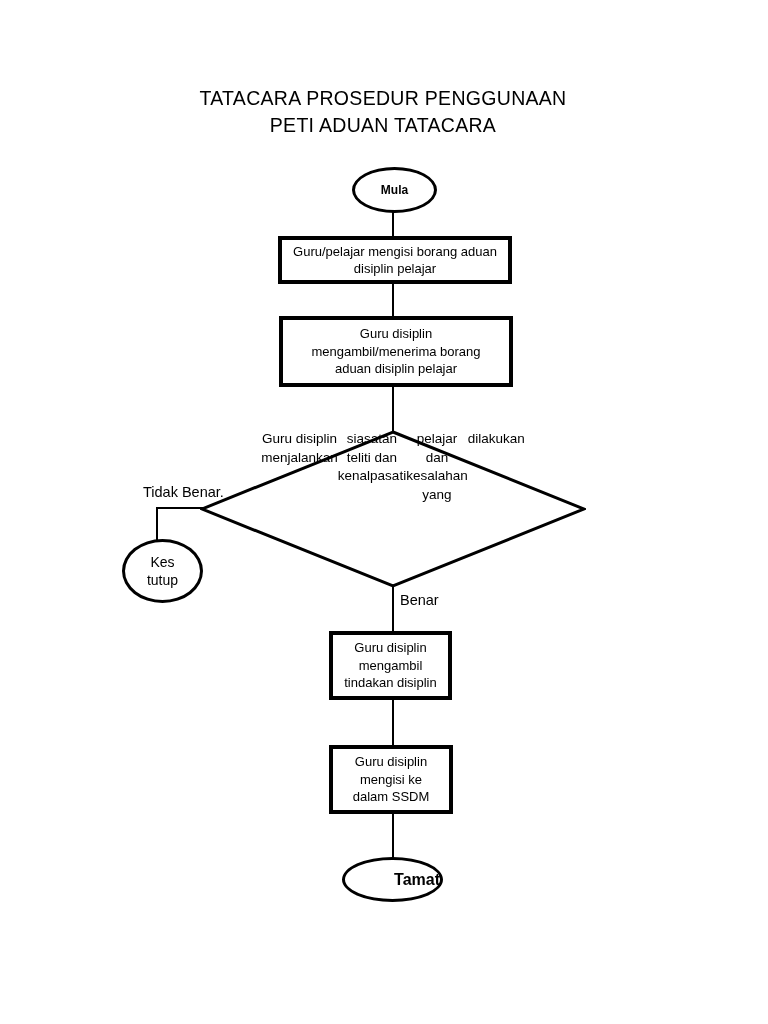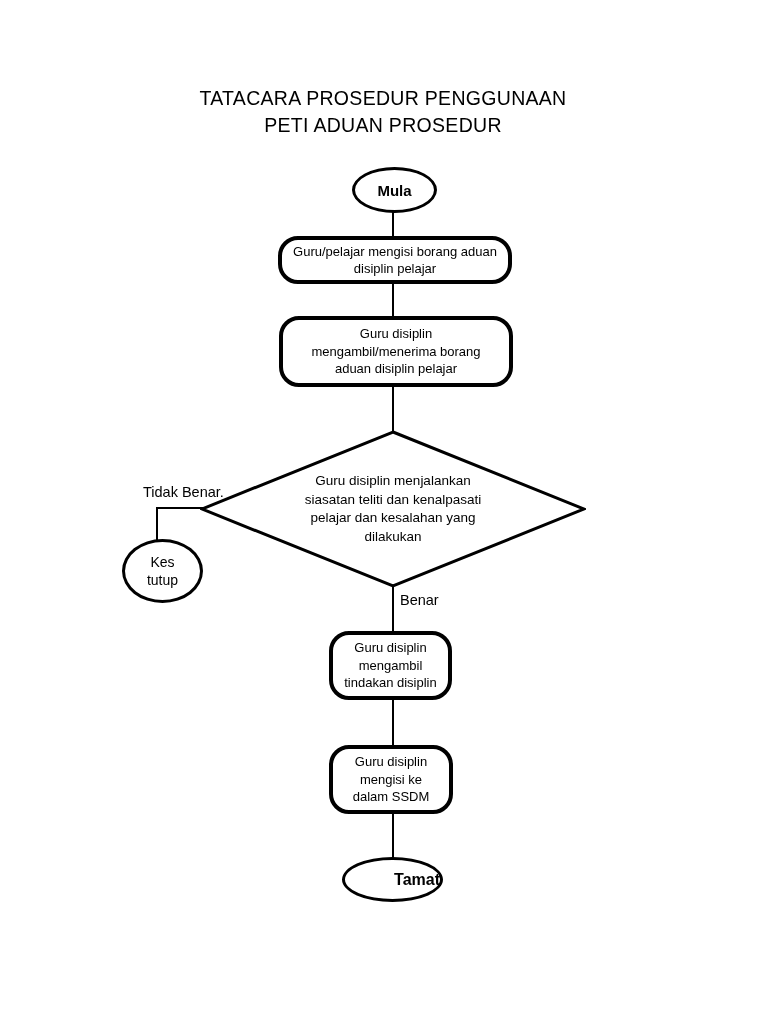--- a/index.html
+++ b/index.html
@@ -10,41 +10,41 @@
   }
   .title {
     position: absolute; left: 0; top: 85px; width: 702px;
     text-align: center; font-size: 19.5px; line-height: 27px;
     letter-spacing: 0.3px;
     margin-left: 32px;
   }
   .shape {
     position: absolute; box-sizing: border-box; background: #ffffff;
     display: flex; flex-direction: column; align-items: center;
-    justify-content: center; text-align: center; border-radius: 20px;
+    justify-content: center; text-align: center;
   }
   .terminator { border: 3px solid #000; border-radius: 50%; }
   .process { border: 4px solid #000; font-size: 13px; line-height: 17.5px; }
   .vline, .hline { position: absolute; background: #000; }
   .vline { width: 2px; }
   .hline { height: 2px; }
 
-  #node-start { left: 352px; top: 167px; width: 85px; height: 46px; font-weight: bold; font-size: 15px; }
+  #node-start { left: 352px; top: 167px; width: 85px; height: 46px; font-weight: bold; font-size: 12px; }
   #node-fill-form { left: 278px; top: 236px; width: 234px; height: 48px; }
   #node-receive-form { left: 279px; top: 316px; width: 234px; height: 71px; }
   #node-take-action { left: 329px; top: 631px; width: 123px; height: 69px; }
   #node-record-ssdm { left: 329px; top: 745px; width: 124px; height: 69px; }
   #node-case-closed { left: 122px; top: 539px; width: 81px; height: 64px; font-size: 14px; line-height: 18px; }
   #node-end { left: 342px; top: 857px; width: 101px; height: 45px; font-weight: bold; font-size: 16px; align-items: flex-end; }
 
   .diamond { position: absolute; left: 200px; top: 430px; width: 386px; height: 158px; }
   .diamond svg { position: absolute; left: 0; top: 0; display: block; }
   .diamond-label {
     position: absolute; left: 78px; top: 0; width: 230px; height: 158px;
-    display: flex; flex-direction: column; justify-content: center;
+    display: flex; flex-direction: row; justify-content: center;
     text-align: center; font-size: 13.5px; line-height: 18.5px;
   }
   .branch-label { position: absolute; font-size: 14.5px; white-space: nowrap; }
   #label-tidak-benar { left: 119px; top: 484px; margin-left: 24px; }
   #label-benar { left: 400px; top: 592px; }
 
   #conn-start-fill     { left: 392px; top: 211px; height: 26px; }
   #conn-fill-receive   { left: 392px; top: 281px; height: 36px; }
   #conn-receive-dec    { left: 392px; top: 385px; height: 49px; }
   #conn-dec-action     { left: 392px; top: 583px; height: 49px; }
@@ -53,21 +53,21 @@
   #conn-dec-close-h    { left: 156px; top: 507px; width: 49px; }
   #conn-dec-close-v    { left: 156px; top: 507px; height: 33px; }
 </style>
 </head>
 <body>
 
 <div class="page">
 
   <div class="title">
     <div>TATACARA PROSEDUR PENGGUNAAN</div>
-    <div>PETI ADUAN PROSEDUR</div>
+    <div>PETI ADUAN TATACARA</div>
   </div>
 
   <div class="vline" id="conn-start-fill"></div>
   <div class="vline" id="conn-fill-receive"></div>
   <div class="vline" id="conn-receive-dec"></div>
   <div class="vline" id="conn-dec-action"></div>
   <div class="vline" id="conn-action-record"></div>
   <div class="vline" id="conn-record-end"></div>
   <div class="hline" id="conn-dec-close-h"></div>
   <div class="vline" id="conn-dec-close-v"></div>

